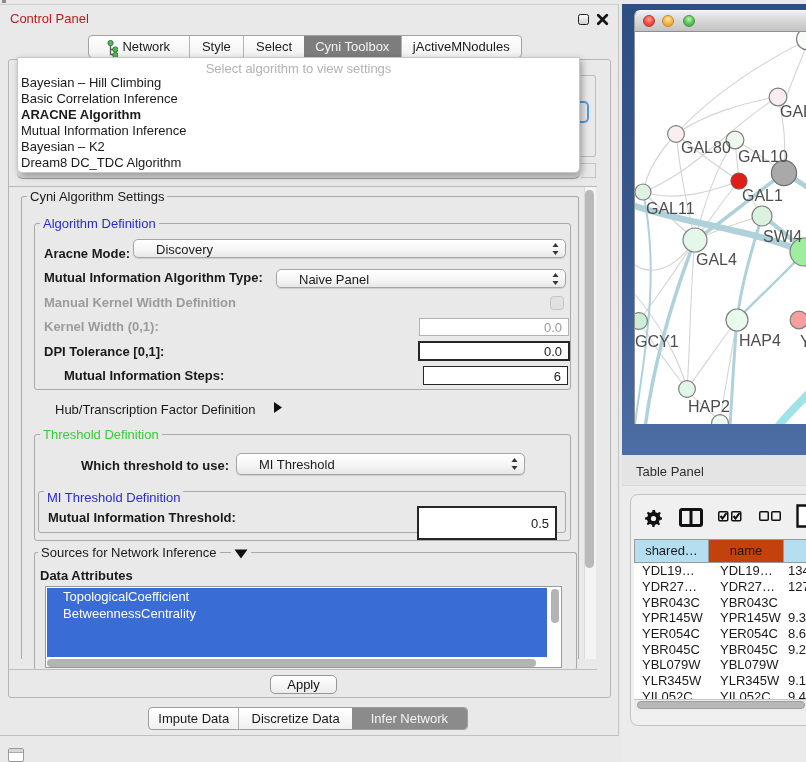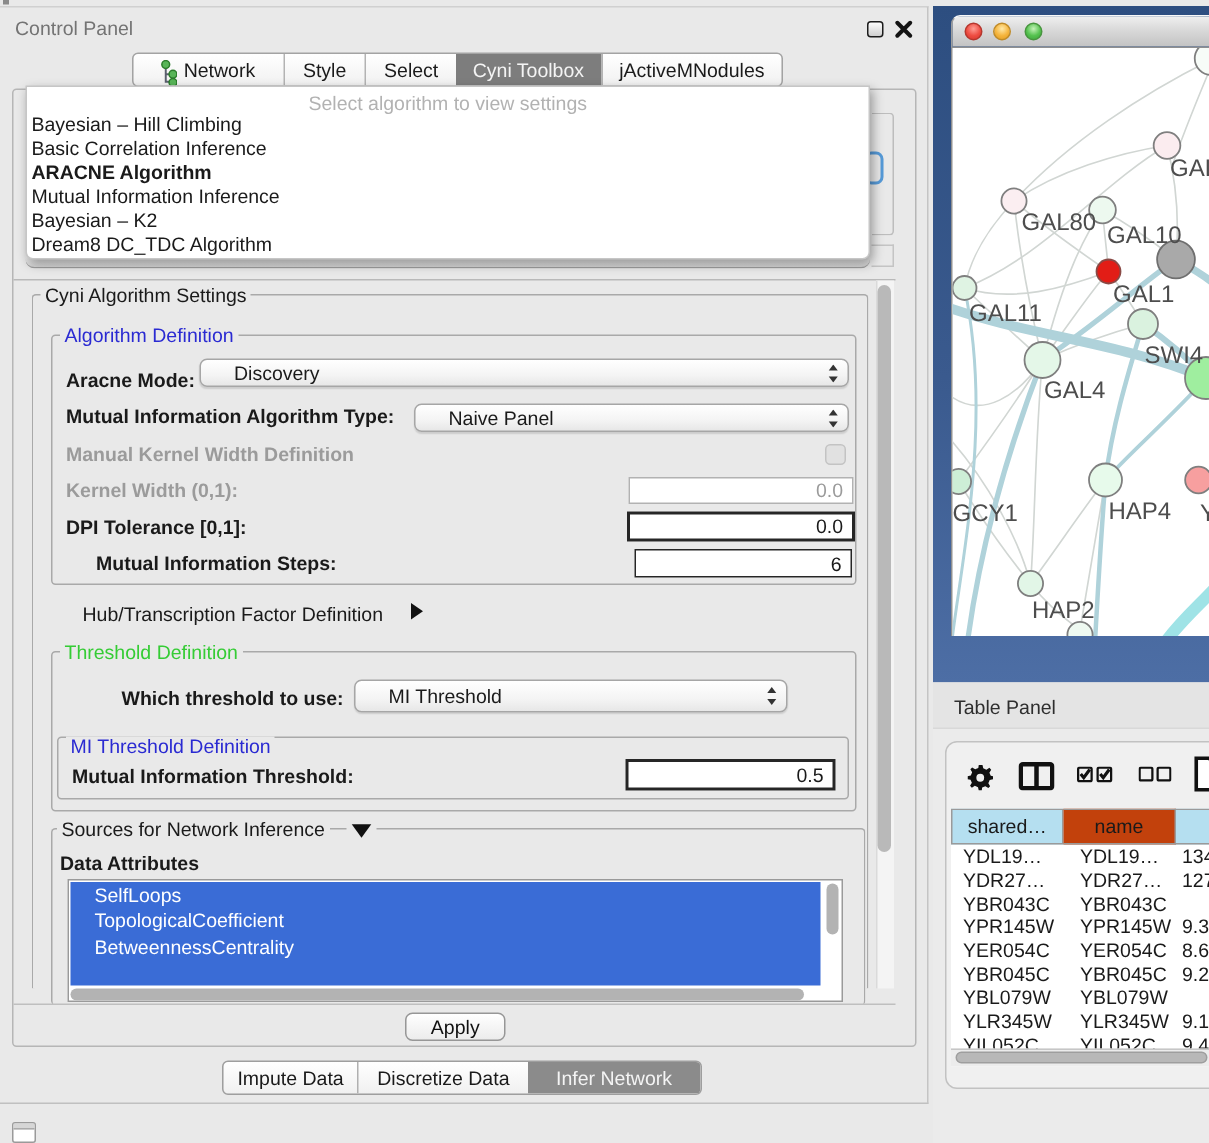--- a/index.html
+++ b/index.html
@@ -17,21 +17,21 @@
 .fv { position:absolute; right:6px; top:50%; transform:translateY(-50%); }
 .grp { position:absolute; border:1px solid #a9a9a9; border-radius:3px; }
 .gt { position:absolute; background:#e9e9e9; padding:0 3px; white-space:nowrap; line-height:13px; }
 .lbl { position:absolute; white-space:nowrap; }
 </style>
 </head>
 <body>
 <div class="abs" style="left:2px; top:0; width:4px; height:3px; background:#8a8a8a;"></div>
 
 <div class="abs" style="left:0; top:4px; width:619px; height:732px; background:#e9e9e9; border-top:1px solid #d0d0d0; border-right:1px solid #c4c4c4; border-bottom:1px solid #c0c0c0;"></div>
-<div class="abs" style="left:10px; top:11px; color:#737373;">Control Panel</div>
+<div class="abs" style="left:10px; top:11px; color:#b91c1c;">Control Panel</div>
 
 <div class="abs" style="left:578px; top:14px; width:11px; height:11px; border:1.6px solid #1c1c1c; border-radius:2.5px; background:linear-gradient(180deg,#fdfdfd,#cfcfcf);"></div>
 <svg class="abs" style="left:596px; top:13px;" width="13" height="13" viewBox="0 0 13 13">
  <path d="M2.2 2.2 L10.8 10.8 M10.8 2.2 L2.2 10.8" stroke="#141414" stroke-width="2.7" stroke-linecap="round"></path>
 </svg>
 
 <div class="abs" style="left:88px; top:35px; width:434px; height:23px; border:1px solid #a3a3a3; border-radius:4px; background:linear-gradient(180deg,#ffffff,#f1f1f1); display:flex; overflow:hidden;">
   <div style="width:100px; display:flex; align-items:center; justify-content:center; gap:4px;">
     <svg width="11" height="17" viewBox="0 0 11 17" style="margin-top:3px;">
         <path d="M3.5 5 L3.5 14.5 L6.5 14.5 M3.5 9.5 L6.5 9.5" stroke="#5a5f6e" stroke-width="1.3" fill="none"></path>
@@ -116,35 +116,34 @@
   <svg class="spin" viewBox="0 0 7 12">
       <path d="M3.5 0 L6.5 4 L0.5 4 Z" fill="#333"></path>
       <path d="M3.5 12 L6.5 8 L0.5 8 Z" fill="#333"></path>
     </svg>
   </div>
 
 <div class="grp" style="left:38px; top:491px; width:528px; height:42px;"></div>
 <div class="gt" style="left:44px; top:491px; color:#2a2ad2;">MI Threshold Definition</div>
 
 <div class="lbl b" style="left:48px; top:510px;">Mutual Information Threshold:</div>
-<div class="field" style="left:417px; top:506px; width:140px; height:21px; border:2px solid #262626;">
+<div class="field" style="left:417px; top:506px; width:140px; height:34px; border:2px solid #262626;">
     <span class="fv">0.5</span>
   </div>
 
 <div class="grp" style="left:34px; top:552px; width:543px; height:118px; border-bottom:none;"></div>
 <div class="gt" style="left:38px; top:546px;">Sources for Network Inference</div>
 <svg class="abs" style="left:231px; top:549px; background:#e9e9e9; padding:0 3px; box-sizing:content-box;" width="14" height="10" viewBox="0 0 14 10">
     <path d="M0.5 0.5 L13.5 0.5 L7 9.5 Z" fill="#111"></path>
   </svg>
 
 <div class="lbl b" style="left:40px; top:568px;">Data Attributes</div>
 
 <div class="abs" style="left:45px; top:586px; width:517px; height:82px; border:1px solid #9a9a9a; background:#fff; overflow:hidden;">
   <div style="position:absolute; left:1px; top:1px; width:500px; height:69px; background:#3a6cd6; color:#fff;">
-    <div style="padding-left:16px; line-height:17.25px;">SelfLoops</div>
     <div style="padding-left:16px; line-height:17.25px;">TopologicalCoefficient</div>
     <div style="padding-left:16px; line-height:17.25px;">BetweennessCentrality</div>
   </div>
   <div style="position:absolute; right:2px; top:2px; width:8px; height:34px; background:#b3b3b3; border-radius:4px;"></div>
   <div style="position:absolute; left:1px; top:72px; width:489px; height:8px; background:#b3b3b3; border-radius:4px;"></div>
 </div>
 
 <div class="abs" style="left:9px; top:669px; width:588px; height:0; border-top:1px solid #bfbfbf;"></div>
 <div class="abs" style="left:270px; top:675px; width:67px; height:19px; border:1px solid #979797; border-radius:5px; background:linear-gradient(180deg,#ffffff,#ececec); text-align:center; line-height:17px; color:#111;">Apply</div>
 

